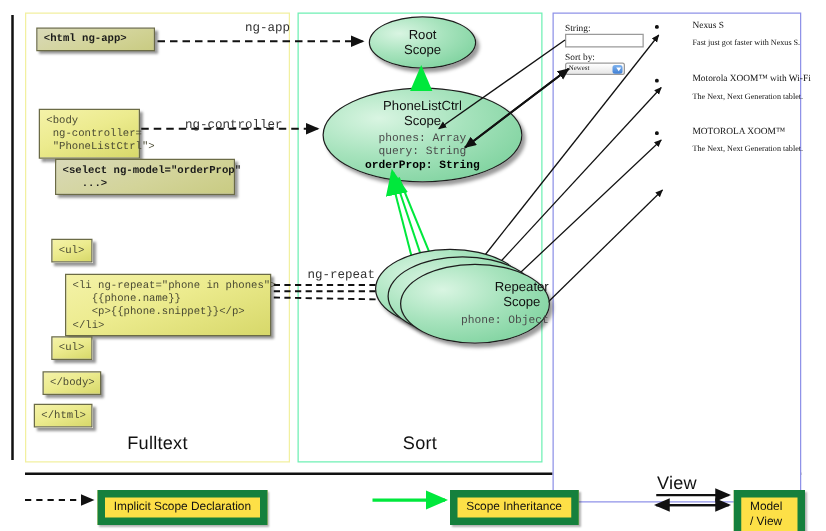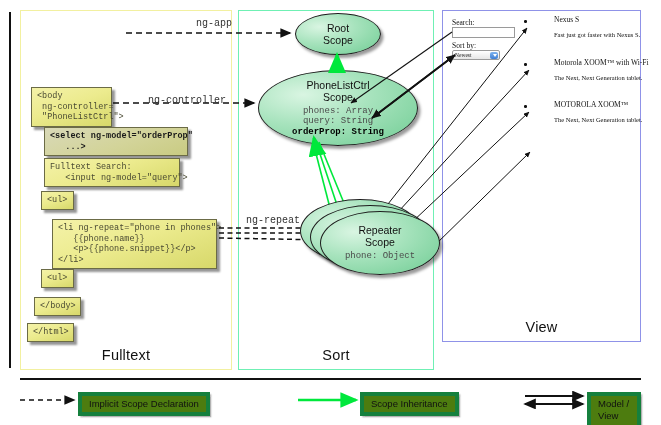--- a/index.html
+++ b/index.html
@@ -4,21 +4,21 @@
 <style>
   html,body{margin:0;padding:0;background:#ffffff;}
   body{width:661px;height:425px;position:relative;overflow:hidden;
        font-family:"Liberation Sans",sans-serif;}
   #stage{position:absolute;left:0;top:0;width:661px;height:425px;background:#fff;}
 
   
   .col{position:absolute;background:#fff;box-sizing:border-box;}
   #col-template{left:20px;top:10px;width:212px;height:360px;border:1.5px solid #f2f0a0;}
   #col-model{left:238px;top:10px;width:196px;height:360px;border:1.5px solid #6ff0b4;}
-  #col-view{left:442px;top:10px;width:199px;height:332px;border:1.5px solid #8f92e8;}
+  #col-view{left:442px;top:10px;width:199px;height:392px;border:1.5px solid #8f92e8;}
 
   .col-label{position:absolute;font-size:14.5px;color:#111;text-align:center;
              width:100%;bottom:6px;letter-spacing:.2px;}
 
   .left-rule{position:absolute;left:9px;top:12px;width:2px;height:356px;background:#111;}
   .bottom-rule{position:absolute;left:20px;top:378px;width:621px;height:2px;background:#111;}
 
   
   .cbox{position:absolute;box-sizing:border-box;border:1px solid #6b6b46;
         font-family:"Liberation Mono",monospace;font-size:8.5px;line-height:10.5px;
@@ -53,21 +53,21 @@
   .v-select .arrowbtn:after{content:"";position:absolute;left:2.6px;top:2px;
             border-left:2px solid transparent;border-right:2px solid transparent;
             border-top:3px solid #fff;}
   .v-item{position:absolute;font-family:Liberation Serif, serif;color:#111;white-space:nowrap;padding-left:20px;}
   .v-item.name{font-size:7.5px;}
   .v-item.snip{font-size:6.5px;}
   .v-bullet{position:absolute;width:2.5px;height:2.5px;border-radius:50%;background:#111;}
 
   
   #legend{position:absolute;left:20px;top:388px;width:621px;height:30px;}
-  .lbox{position:absolute;box-sizing:border-box;border:4px solid #15803d;background:#4d7c0f;
+  .lbox{position:absolute;box-sizing:border-box;border:6px solid #15803d;background:#fde047;
         font-size:9.5px;color:#111;padding:2px 7px;line-height:12px;
         box-shadow:1.5px 1.5px 1.5px rgba(0,0,0,.30);}
   svg{position:absolute;left:0;top:0;overflow:visible;}
 </style>
 </head>
 <body>
 
 <div id="stage">
 
   <div class="left-rule"></div>
@@ -76,30 +76,29 @@
   <div class="col" id="col-template">
     <div class="col-label">Fulltext</div>
   </div>
   <div class="col" id="col-model">
     <div class="col-label">Sort</div>
   </div>
   <div class="col" id="col-view">
     <div class="col-label">View</div>
   </div>
 
+  <div class="cbox grey" style="left:29px;top:22px;width:95px;">&lt;html ng-app&gt;</div>
 
   <div class="cbox" style="left:31px;top:87px;width:81px;">&lt;body
  ng-controller=
  "PhoneListCtrl"&gt;</div>
 
   <div class="cbox grey" style="left:44px;top:127px;width:144px;">&lt;select ng-model="orderProp"
    ...&gt;</div>
 
-  <div class="cbox" style="left:44px;top:158px;width:136px;">Fulltext Search:
-   &lt;input ng-model="query"&gt;</div>
 
   <div class="cbox" style="left:41px;top:191px;width:33px;">&lt;ul&gt;</div>
 
   <div class="cbox" style="left:52px;top:219px;width:165px;">&lt;li ng-repeat="phone in phones"&gt;
    {{phone.name}}
    &lt;p&gt;{{phone.snippet}}&lt;/p&gt;
 &lt;/li&gt;</div>
 
   <div class="cbox" style="left:41px;top:269px;width:33px;">&lt;ul&gt;</div>
 
@@ -119,29 +118,29 @@
       <span>PhoneListCtrl</span><br>
       <span>Scope</span>
     </div>
     <div class="props"><span>phones: Array
 query: String
 </span><b>orderProp: String</b></div>
   </div>
 
   <div class="ell" style="left:300px;top:199px;width:118px;height:62px;z-index:1;"></div>
   <div class="ell" style="left:310px;top:205px;width:118px;height:62px;z-index:2;"></div>
-  <div class="ell" style="left:320px;top:211px;width:118px;height:62px;z-index:3;">
+  <div class="ell" style="left:320px;top:211px;width:118px;height:62px;z-index:3;align-items:flex-end;">
     <div class="ttl">
       <span>Repeater</span><br>
       <span>Scope</span>
     </div>
     <div class="props">phone: Object</div>
   </div>
 
-  <div class="v-label" style="left:452px;top:18px;">Search:</div>
+  <div class="v-label" style="left:452px;top:18px;">String:</div>
   <div class="v-input" style="left:452px;top:27px;width:63px;height:11px;"></div>
 
   <div class="v-label" style="left:452px;top:41px;">Sort by:</div>
   <div class="v-select" style="left:452px;top:50px;width:48px;height:10px;">
     <span>Newest</span>
     <span class="arrowbtn"></span>
   </div>
 
   <div class="v-bullet" style="left:524px;top:20px;"></div>
   <div class="v-item name" style="left:534px;top:15px;">Nexus S</div>

